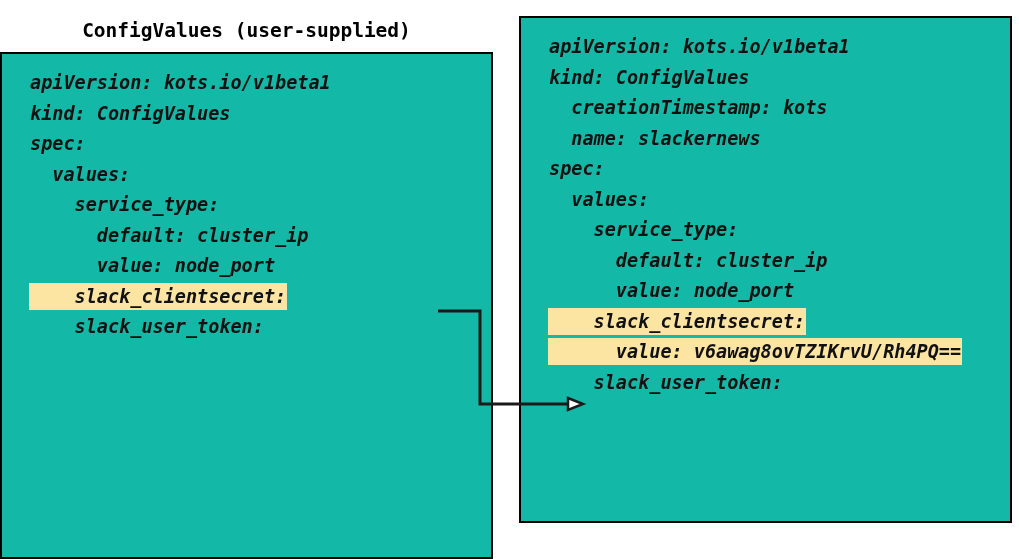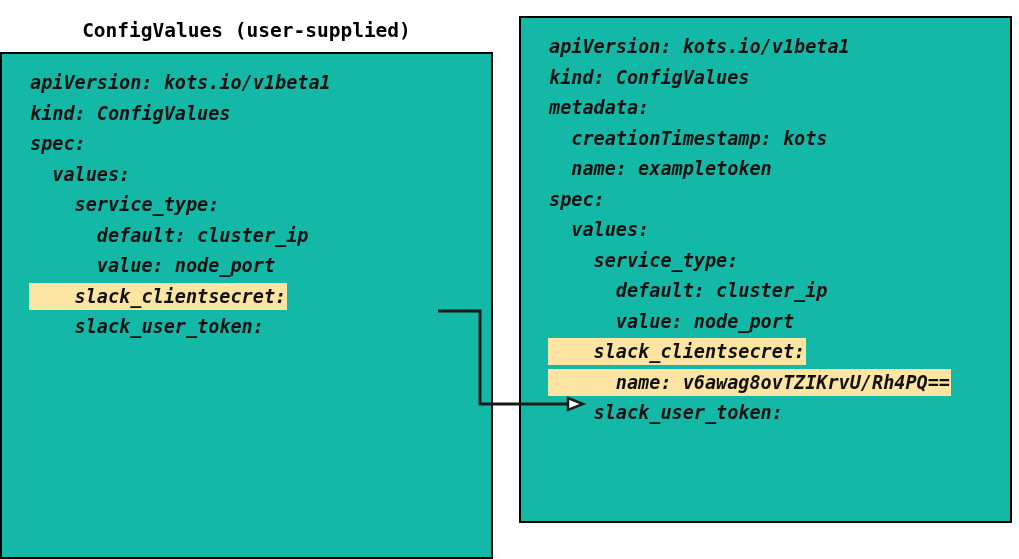--- a/index.html
+++ b/index.html
@@ -92,30 +92,29 @@
     <div class="code-line"><span class="txt">      value: node_port</span></div>
     <div class="code-line hl"><span class="txt">    slack_clientsecret:</span></div>
     <div class="code-line"><span class="txt">    slack_user_token:</span></div>
   </div>
 </div>
 
 <div class="panel panel-right">
   <div class="code-box">
     <div class="code-line"><span class="txt">apiVersion: kots.io/v1beta1</span></div>
     <div class="code-line"><span class="txt">kind: ConfigValues</span></div>
-    <div class="code-line"><span class="txt">metadata:</span></div>
     <div class="code-line"><span class="txt">  creationTimestamp: kots</span></div>
-    <div class="code-line"><span class="txt">  name: exampletoken</span></div>
+    <div class="code-line"><span class="txt">  name: slackernews</span></div>
     <div class="code-line"><span class="txt">spec:</span></div>
     <div class="code-line"><span class="txt">  values:</span></div>
     <div class="code-line"><span class="txt">    service_type:</span></div>
     <div class="code-line"><span class="txt">      default: cluster_ip</span></div>
     <div class="code-line"><span class="txt">      value: node_port</span></div>
     <div class="code-line hl"><span class="txt">    slack_clientsecret:</span></div>
-    <div class="code-line hl"><span class="txt">      name: v6awag8ovTZIKrvU/Rh4PQ==</span></div>
+    <div class="code-line hl"><span class="txt">      value: v6awag8ovTZIKrvU/Rh4PQ==</span></div>
     <div class="code-line"><span class="txt">    slack_user_token:</span></div>
   </div>
 </div>
 
 <svg class="connector" width="1019" height="559" viewBox="0 0 1019 559">
   <path d="M 438 311 L 480 311 L 480 404 L 568 404" fill="none" stroke="#1a1a1a" stroke-width="3"></path>
   <path d="M 568 398 L 583 404 L 568 410 Z" fill="#ffffff" stroke="#1a1a1a" stroke-width="2.5" stroke-linejoin="miter"></path>
 </svg>
 
 </body></html>

